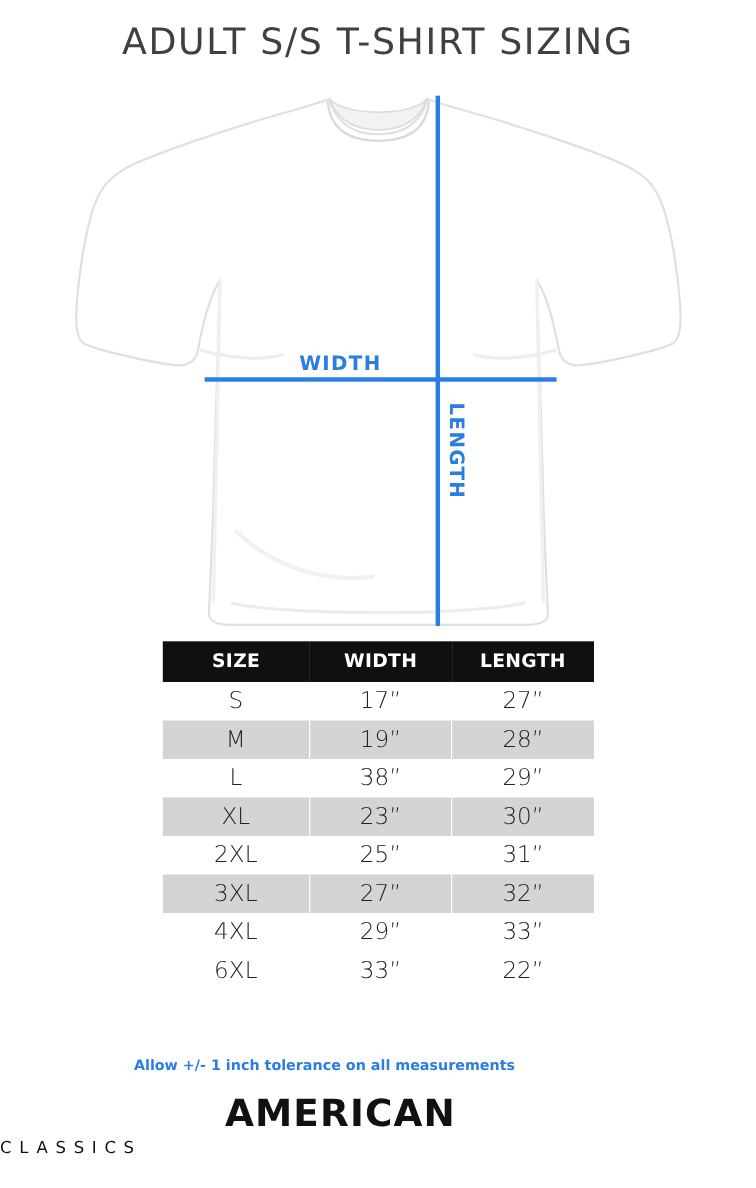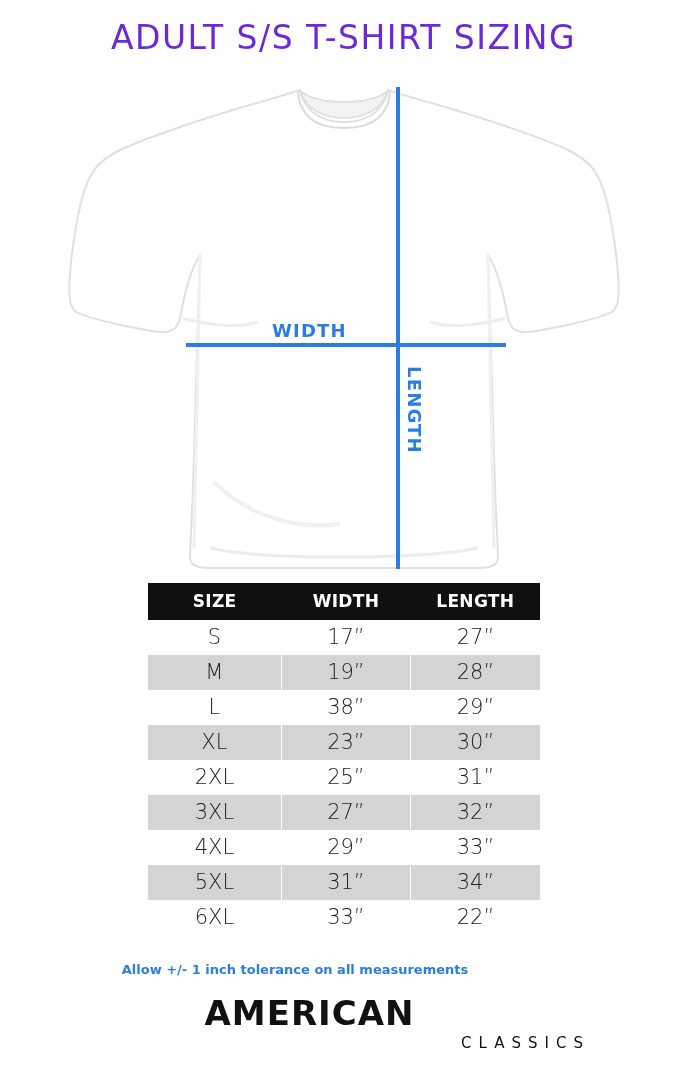--- a/index.html
+++ b/index.html
@@ -17,21 +17,21 @@
 
   
   .title {
     position: absolute;
     top: 18px;
     left: 0;
     width: 687px;
     text-align: center;
     font-size: 33px;
     letter-spacing: 1.5px;
-    color: #6d28d9;
+    color: #404040;
     font-weight: 400;
     font-family: "DejaVu Sans", sans-serif;
   }
 
   
   .shirt-area {
     position: absolute;
     top: 78px;
     left: 0;
     width: 687px;
@@ -151,21 +151,21 @@
     font-weight: bold;
     letter-spacing: 1px;
     color: #111111;
     font-family: "DejaVu Sans", sans-serif;
   }
   .brand-sub {
     position: absolute;
     top: 1034px;
     left: 0;
     width: 590px;
-    text-align: right;
+    text-align: left;
     font-size: 15px;
     letter-spacing: 7px;
     color: #111111;
     font-family: "DejaVu Sans", sans-serif;
   }
 </style>
 </head>
 <body>
 
 <div class="title">ADULT S/S T-SHIRT SIZING</div>
@@ -265,25 +265,20 @@
       <tr class="even">
         <td>3XL</td>
         <td>27”</td>
         <td>32”</td>
       </tr>
       <tr class="odd">
         <td>4XL</td>
         <td>29”</td>
         <td>33”</td>
       </tr>
-      <tr class="even">
-        <td>5XL</td>
-        <td>31”</td>
-        <td>34”</td>
-      </tr>
       <tr class="odd">
         <td>6XL</td>
         <td>33”</td>
         <td>22”</td>
       </tr>
     </tbody>
   </table>
 </div>
 
 <div class="tolerance">Allow +/- 1 inch tolerance on all measurements</div>

